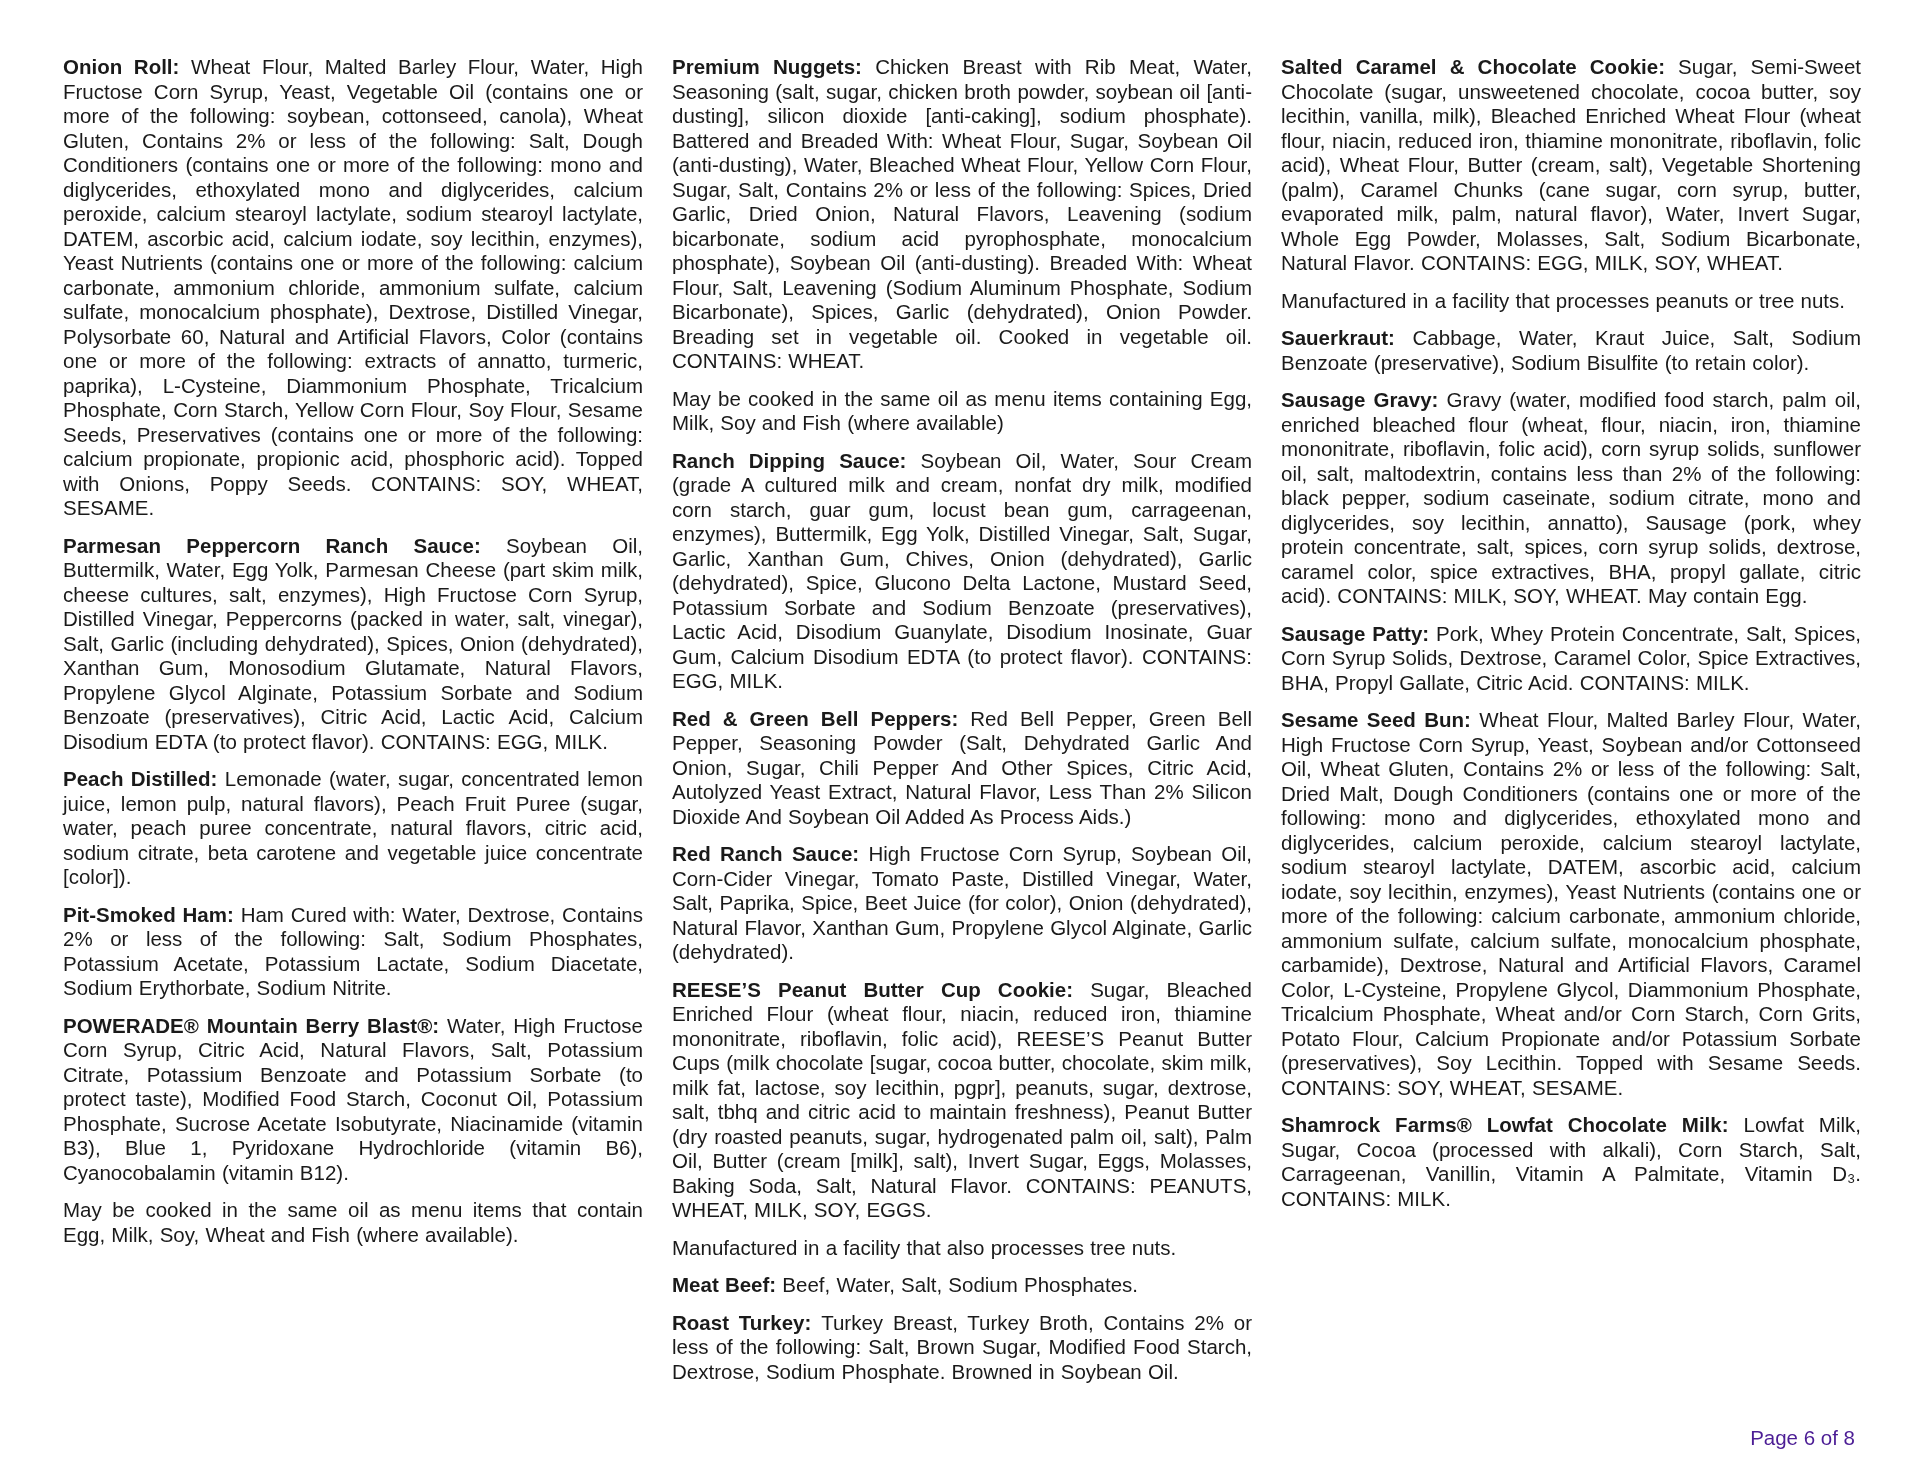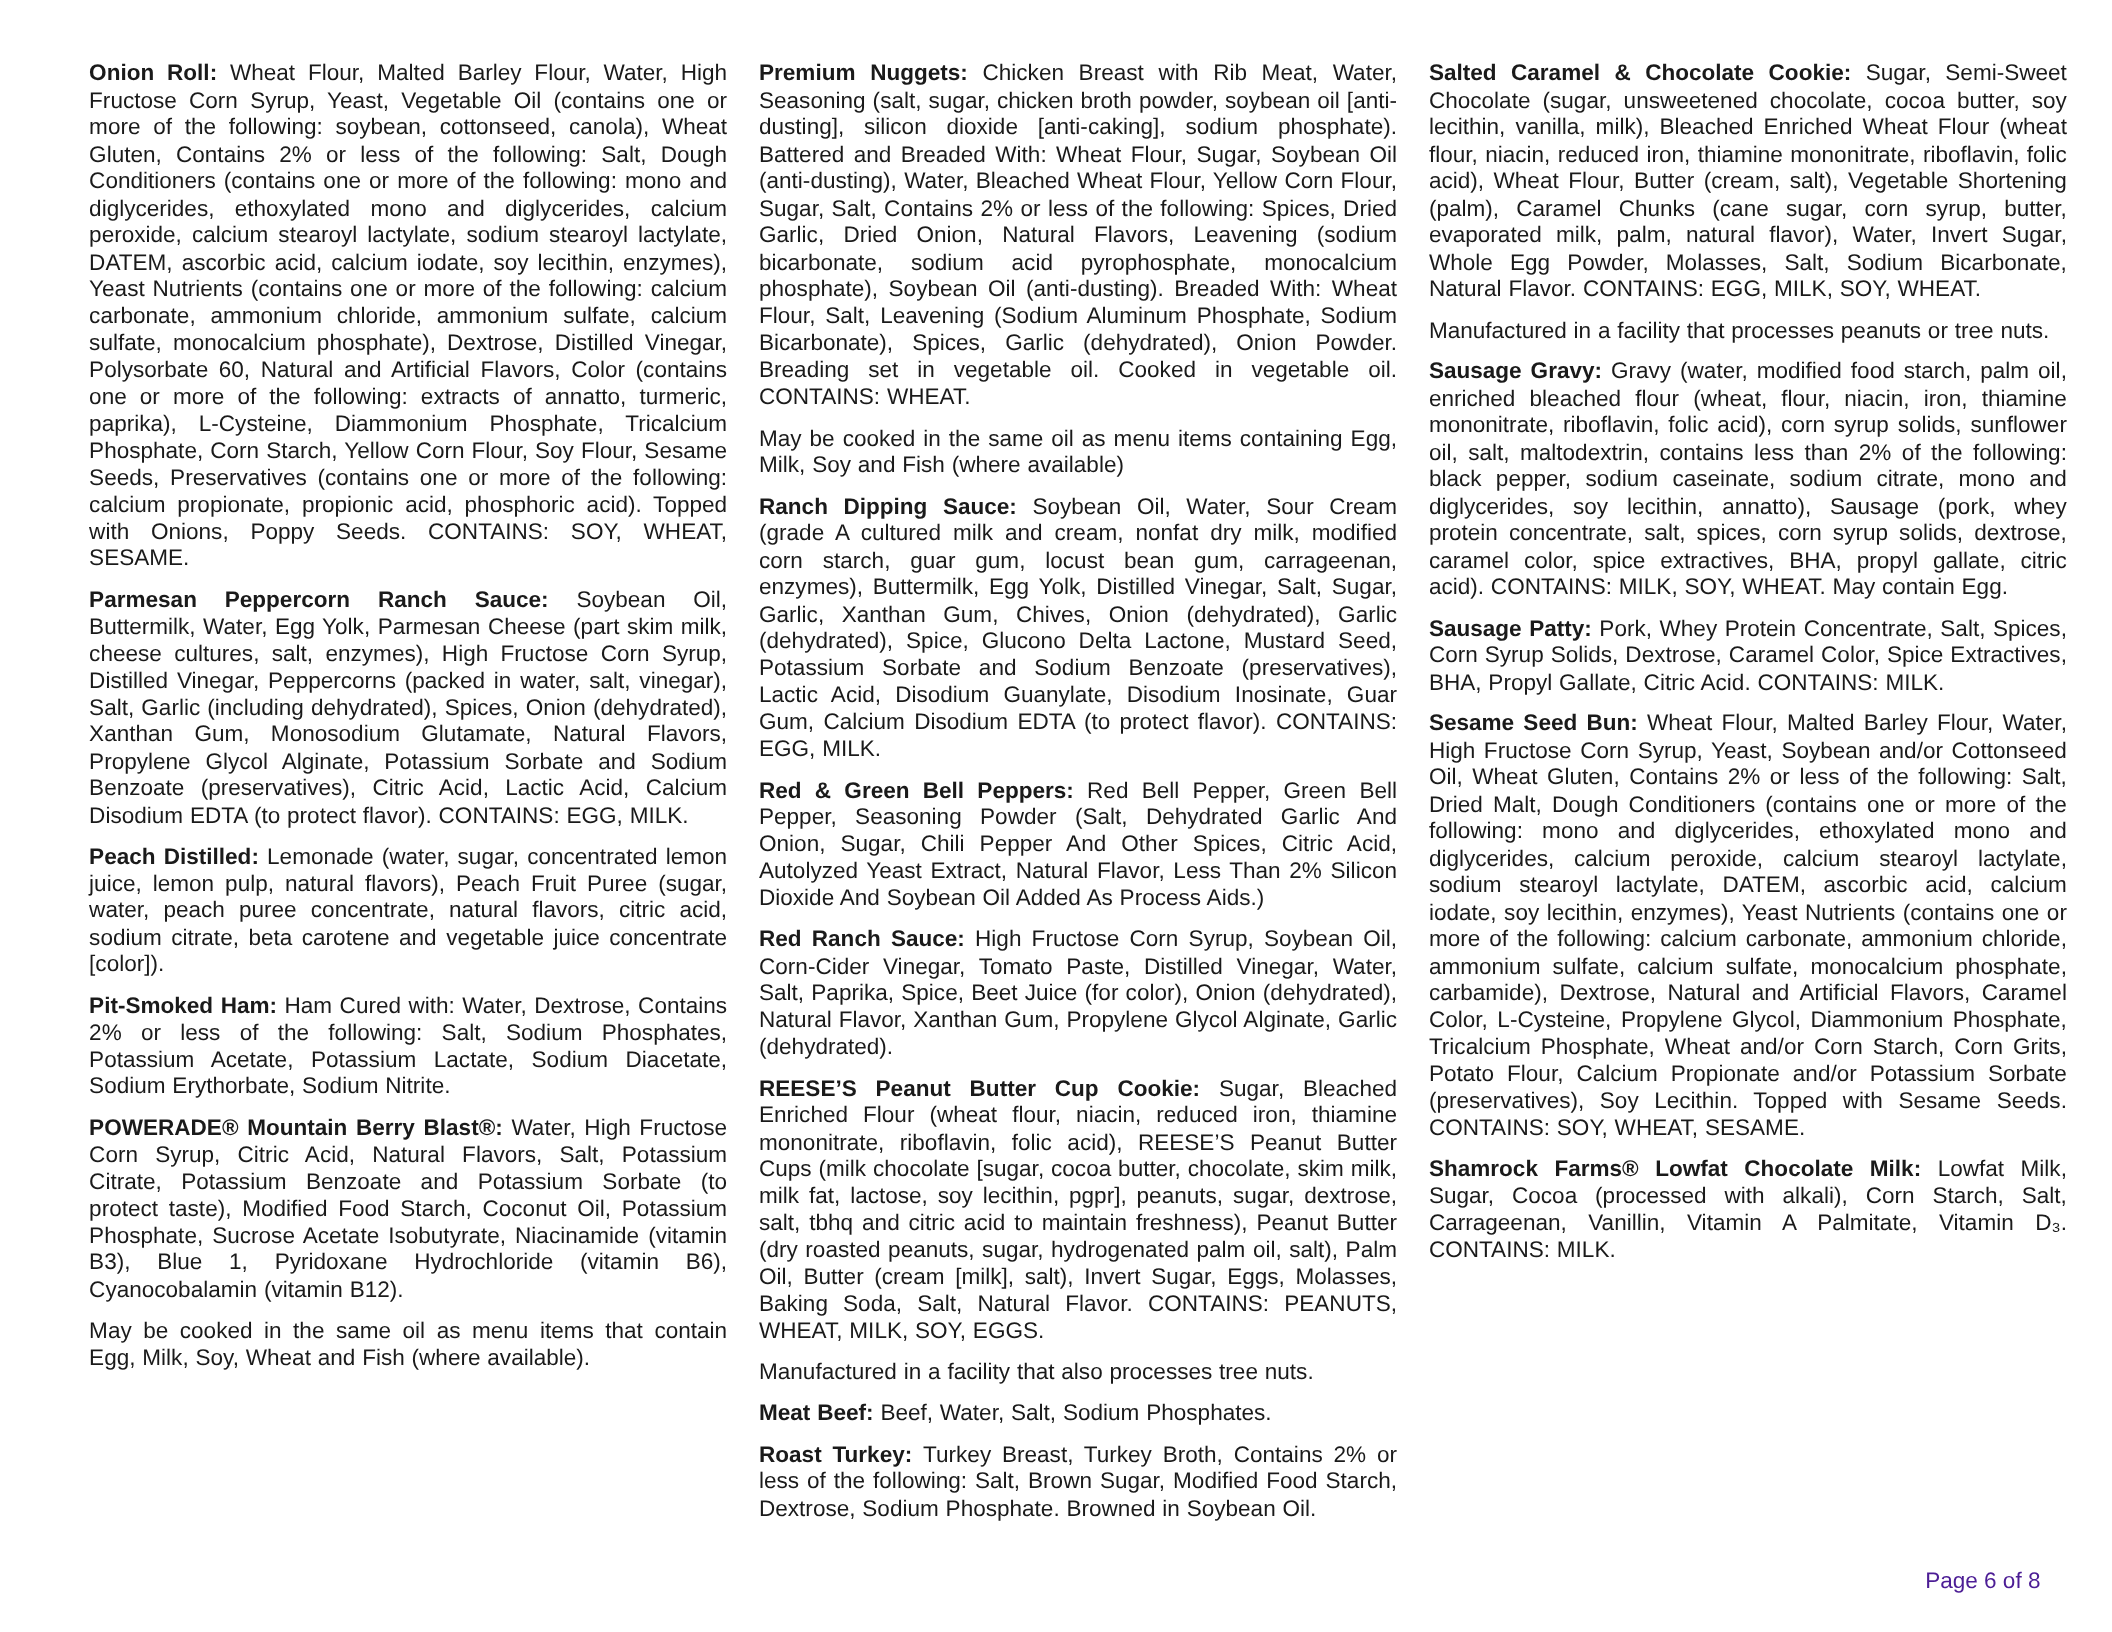--- a/index.html
+++ b/index.html
@@ -12,21 +12,21 @@
     width: 1920px;
     height: 1484px;
     background: #ffffff;
     overflow: hidden;
     font-family: "Liberation Sans", "DejaVu Sans", sans-serif;
     color: #1a1a1a;
   }
   .columns {
     display: flex;
     gap: 29px;
-    padding: 55px 57px 0 81px;
+    padding: 55px 57px 0 63px;
     box-sizing: border-box;
   }
   .column {
     flex: 0 0 580px;
     width: 580px;
   }
   p.block {
     margin: 0 0 13px 0;
     font-size: 20.5px;
     line-height: 24.5px;
@@ -67,20 +67,21 @@
         <p class="block"><strong>Red &amp; Green Bell Peppers: </strong>Red Bell Pepper, Green Bell Pepper, Seasoning Powder (Salt, Dehydrated Garlic And Onion, Sugar, Chili Pepper And Other Spices, Citric Acid, Autolyzed Yeast Extract, Natural Flavor, Less Than 2% Silicon Dioxide And Soybean Oil Added As Process Aids.)</p>
         <p class="block"><strong>Red Ranch Sauce: </strong>High Fructose Corn Syrup, Soybean Oil, Corn-Cider Vinegar, Tomato Paste, Distilled Vinegar, Water, Salt, Paprika, Spice, Beet Juice (for color), Onion (dehydrated), Natural Flavor, Xanthan Gum, Propylene Glycol Alginate, Garlic (dehydrated).</p>
         <p class="block"><strong>REESE’S Peanut Butter Cup Cookie: </strong>Sugar, Bleached Enriched Flour (wheat flour, niacin, reduced iron, thiamine mononitrate, riboflavin, folic acid), REESE’S Peanut Butter Cups (milk chocolate [sugar, cocoa butter, chocolate, skim milk, milk fat, lactose, soy lecithin, pgpr], peanuts, sugar, dextrose, salt, tbhq and citric acid to maintain freshness), Peanut Butter (dry roasted peanuts, sugar, hydrogenated palm oil, salt), Palm Oil, Butter (cream [milk], salt), Invert Sugar, Eggs, Molasses, Baking Soda, Salt, Natural Flavor. CONTAINS: PEANUTS, WHEAT, MILK, SOY, EGGS.</p>
         <p class="block">Manufactured in a facility that also processes tree nuts.</p>
         <p class="block"><strong>Meat Beef: </strong>Beef, Water, Salt, Sodium Phosphates.</p>
         <p class="block"><strong>Roast Turkey: </strong>Turkey Breast, Turkey Broth, Contains 2% or less of the following: Salt, Brown Sugar, Modified Food Starch, Dextrose, Sodium Phosphate.  Browned in Soybean Oil.</p>
       </section>
     <section class="column">
         <p class="block"><strong>Salted Caramel &amp; Chocolate Cookie: </strong>Sugar, Semi-Sweet Chocolate (sugar, unsweetened chocolate, cocoa butter, soy lecithin, vanilla, milk), Bleached Enriched Wheat Flour (wheat flour, niacin, reduced iron, thiamine mononitrate, riboflavin, folic acid), Wheat Flour, Butter (cream, salt), Vegetable Shortening (palm), Caramel Chunks (cane sugar, corn syrup, butter, evaporated milk, palm, natural flavor), Water, Invert Sugar, Whole Egg Powder, Molasses, Salt, Sodium Bicarbonate, Natural Flavor. CONTAINS:  EGG, MILK, SOY, WHEAT.</p>
         <p class="block">Manufactured in a facility that processes peanuts or tree nuts.</p>
+        <p class="block"><strong>Sauerkraut: </strong>Cabbage, Water, Kraut Juice, Salt, Sodium Benzoate (preservative), Sodium Bisulfite (to retain color).</p>
         <p class="block"><strong>Sausage Gravy: </strong>Gravy (water, modified food starch, palm oil, enriched bleached flour (wheat, flour, niacin, iron, thiamine mononitrate, riboflavin, folic acid), corn syrup solids, sunflower oil, salt, maltodextrin, contains less than 2% of the following: black pepper, sodium caseinate, sodium citrate, mono and diglycerides, soy lecithin, annatto), Sausage (pork, whey protein concentrate, salt, spices, corn syrup solids, dextrose, caramel color, spice extractives, BHA, propyl gallate, citric acid). CONTAINS: MILK, SOY, WHEAT. May contain Egg.</p>
         <p class="block"><strong>Sausage Patty: </strong>Pork, Whey Protein Concentrate, Salt, Spices, Corn Syrup Solids, Dextrose, Caramel Color, Spice Extractives, BHA, Propyl Gallate, Citric Acid. CONTAINS: MILK.</p>
         <p class="block"><strong>Sesame Seed Bun: </strong>Wheat Flour, Malted Barley Flour, Water, High Fructose Corn Syrup, Yeast, Soybean and/or Cottonseed Oil, Wheat Gluten, Contains 2% or less of the following: Salt, Dried Malt, Dough Conditioners (contains one or more of the following: mono and diglycerides, ethoxylated mono and diglycerides, calcium peroxide, calcium stearoyl lactylate, sodium stearoyl lactylate, DATEM, ascorbic acid, calcium iodate, soy lecithin, enzymes), Yeast Nutrients (contains one or more of the following: calcium carbonate, ammonium chloride, ammonium sulfate, calcium sulfate, monocalcium phosphate, carbamide), Dextrose, Natural and Artificial Flavors, Caramel Color, L-Cysteine, Propylene Glycol, Diammonium Phosphate, Tricalcium Phosphate, Wheat and/or Corn Starch, Corn Grits, Potato Flour, Calcium Propionate and/or Potassium Sorbate (preservatives), Soy Lecithin. Topped with Sesame Seeds. CONTAINS: SOY, WHEAT, SESAME.</p>
         <p class="block"><strong>Shamrock Farms® Lowfat Chocolate Milk: </strong>Lowfat Milk, Sugar, Cocoa (processed with alkali), Corn Starch, Salt, Carrageenan, Vanillin, Vitamin A Palmitate, Vitamin D₃.  CONTAINS: MILK.</p>
       </section>
   </main>
   <div class="footer">Page 6 of 8</div>
 </div>
 
 </body></html>

